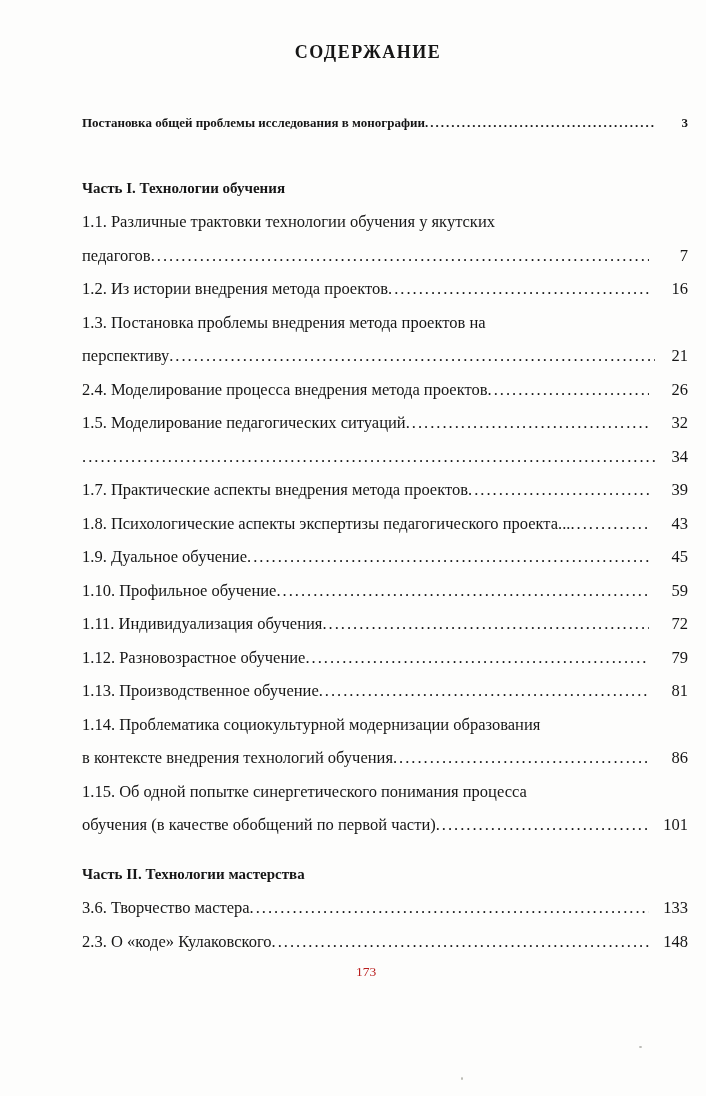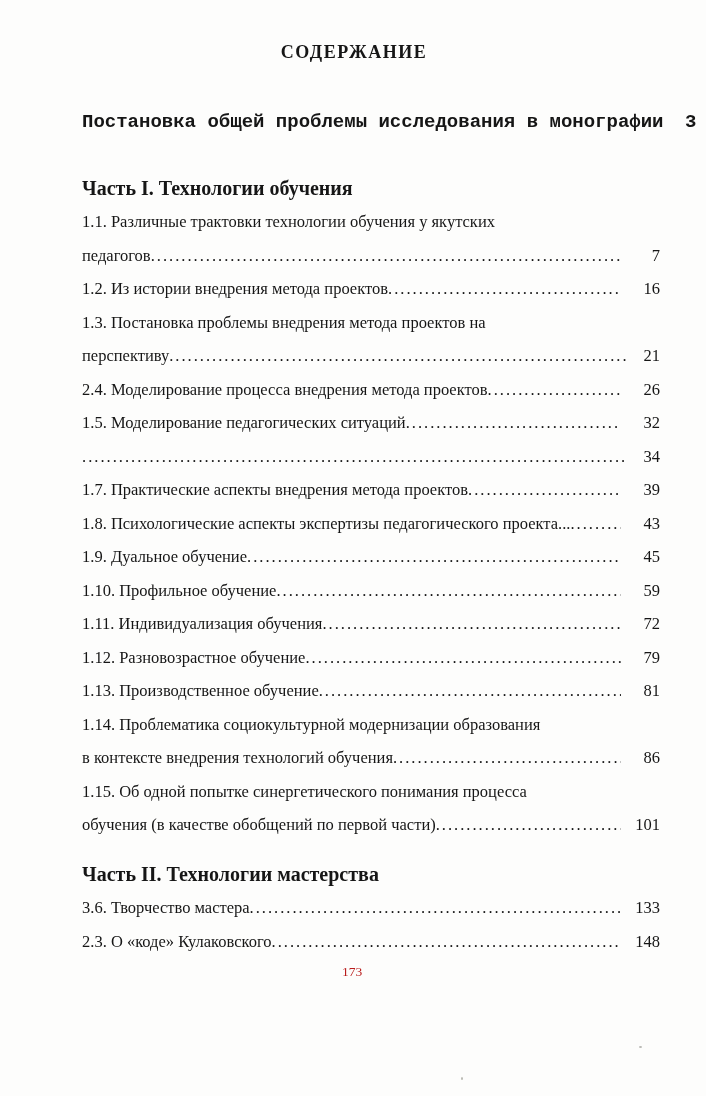--- a/index.html
+++ b/index.html
@@ -10,42 +10,42 @@
   .page {
     position: relative;
     width: 706px;
     height: 1096px;
     background: #fdfdfc;
     overflow: hidden;
     font-family: "Liberation Serif", "DejaVu Serif", serif;
     color: #161616;
   }
   .content {
-    padding: 40px 46px 0 82px;
+    padding: 40px 18px 0 82px;
   }
   .title {
     position: relative;
     left: -17px;
     text-align: center;
     font-weight: bold;
     font-size: 18px;
     letter-spacing: 1.5px;
     line-height: 24px;
     margin-bottom: 42px;
   }
   .row {
     display: flex;
     align-items: baseline;
     font-size: 16.5px;
     line-height: 33.5px;
     white-space: nowrap;
   }
   .row .text { flex: 0 0 auto; }
-  .bold { font-weight: bold; font-size: 19px; font-family: Liberation Mono, monospace; }
-  .head { font-weight: bold; font-size: 20px; }
+  .bold { font-weight: bold; font-size: 13px; }
+  .head { font-weight: bold; font-size: 15px; }
   .frontitem { margin-bottom: 32px; }
   .h2gap { margin-top: 16px; }
   .leader {
     flex: 1 1 auto;
     min-width: 0;
     overflow: hidden;
     white-space: nowrap;
     letter-spacing: 2px;
   }
   .leader::after {

